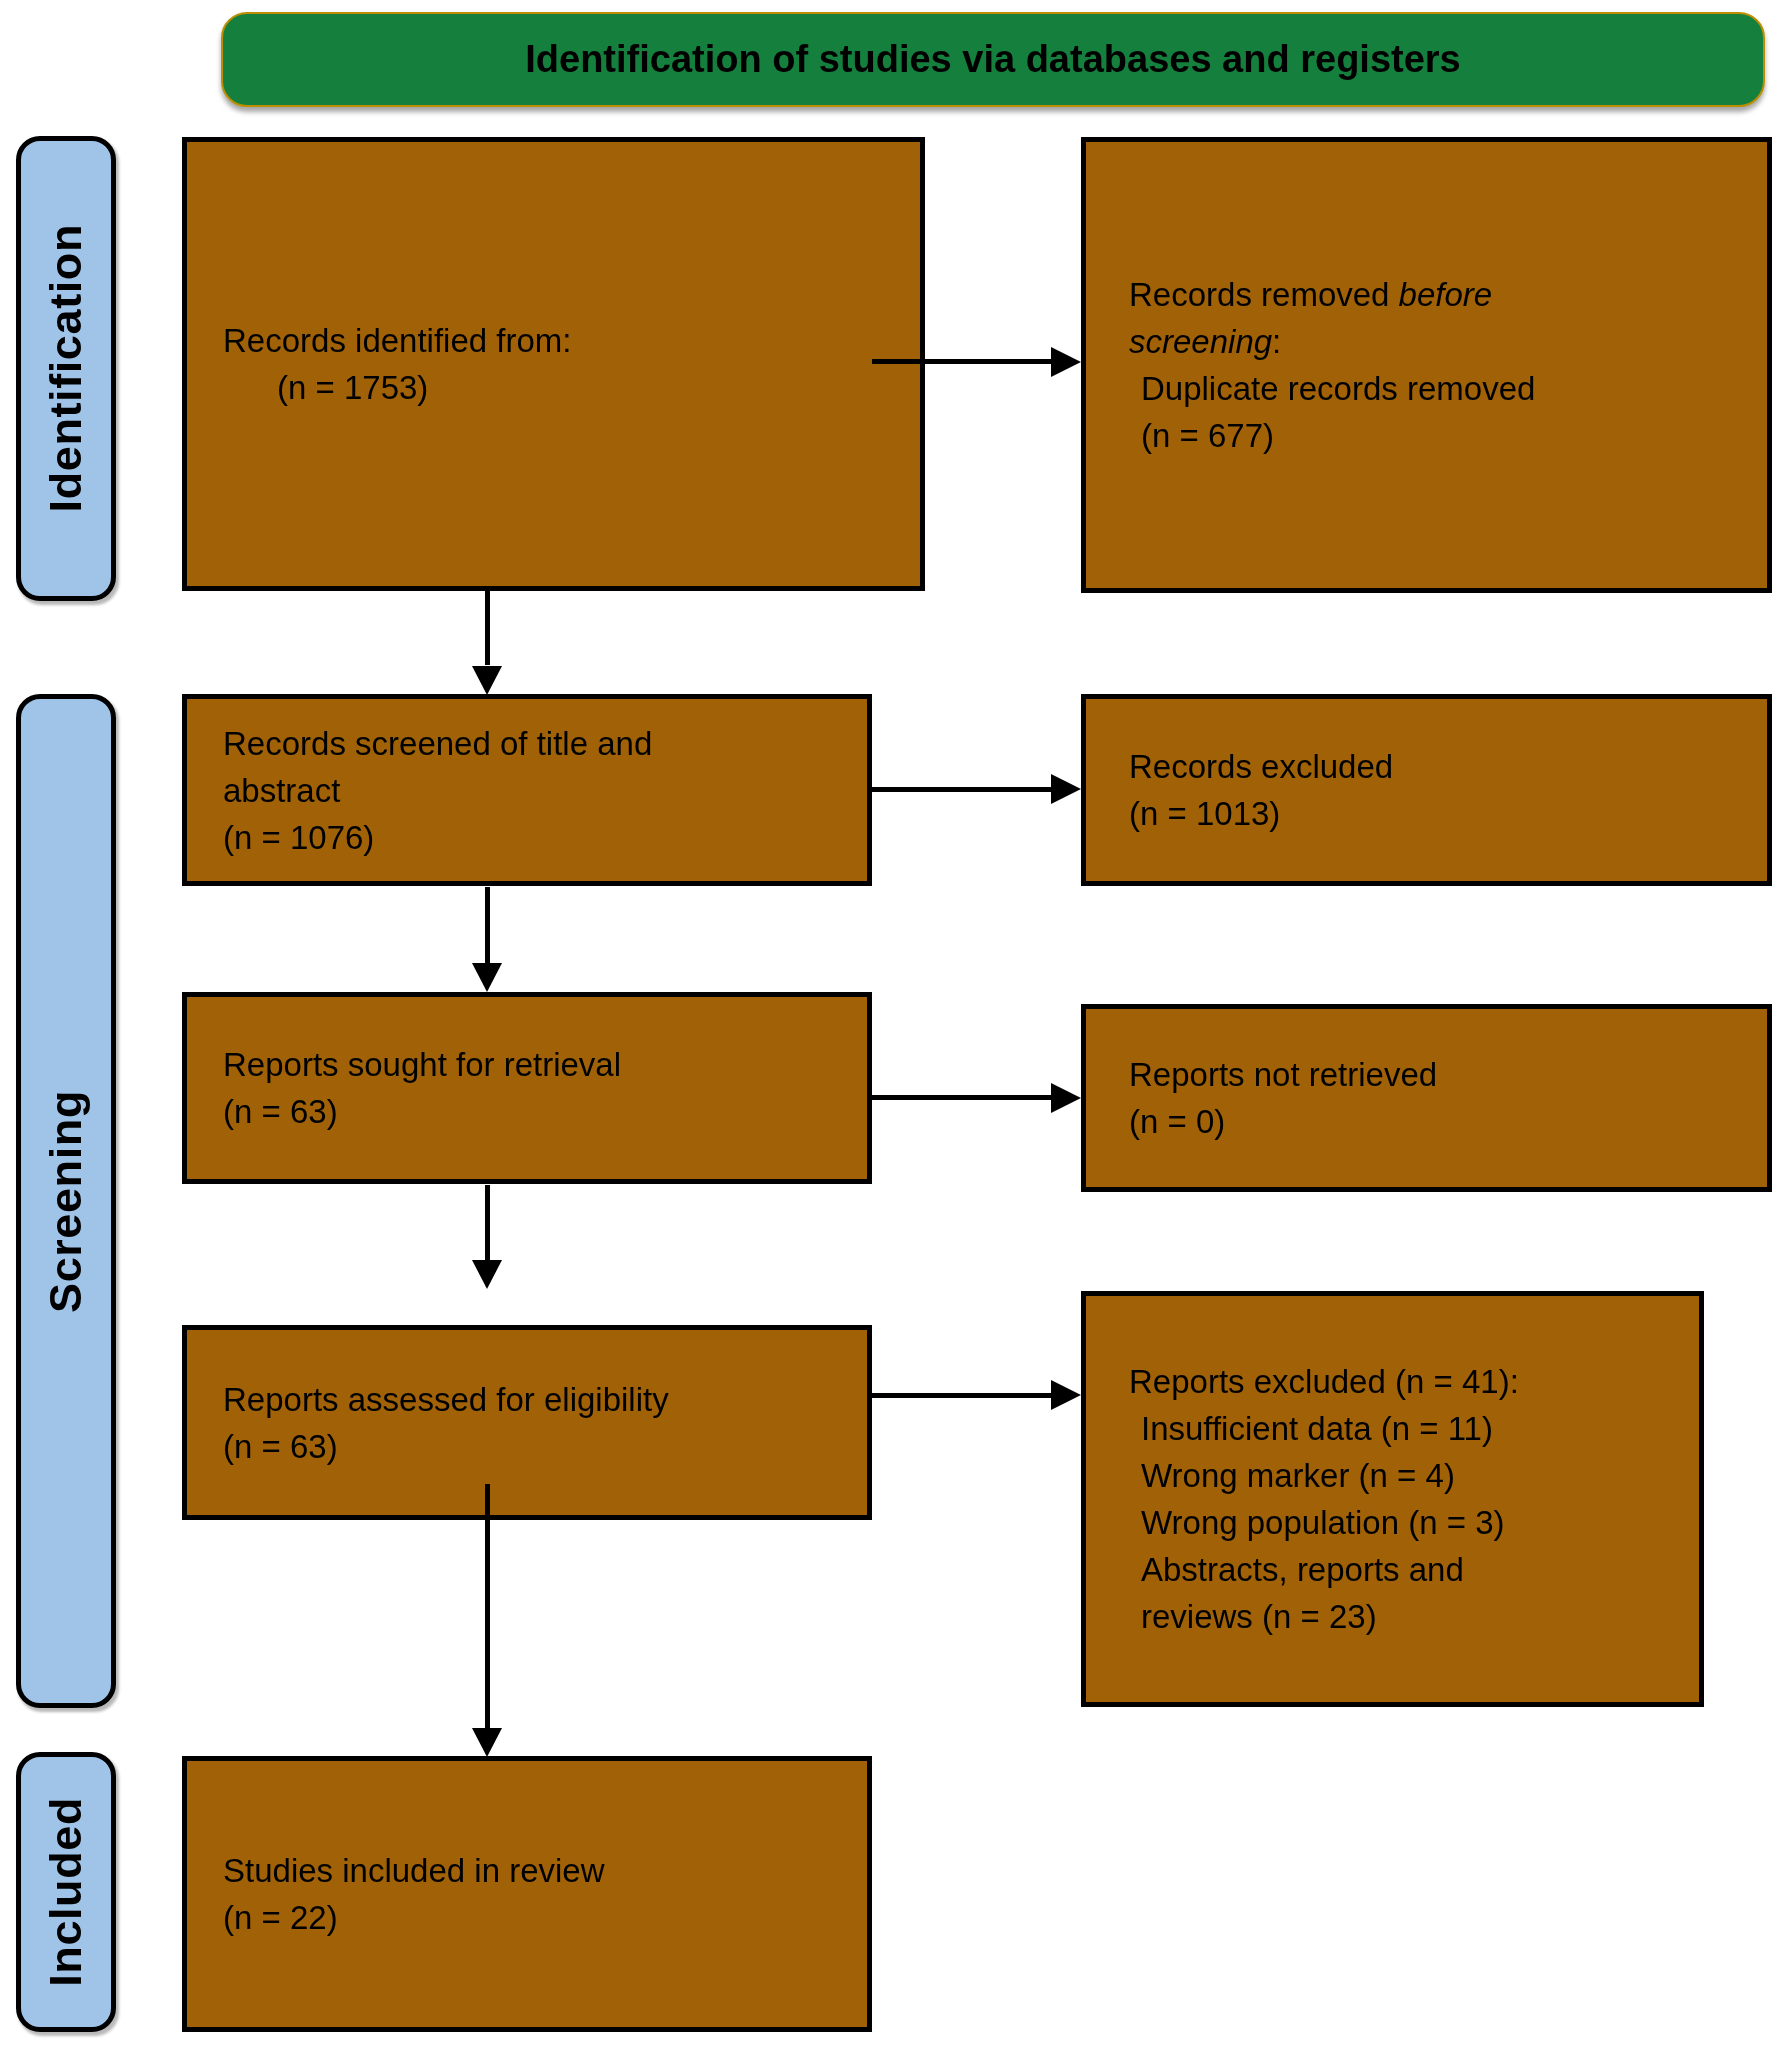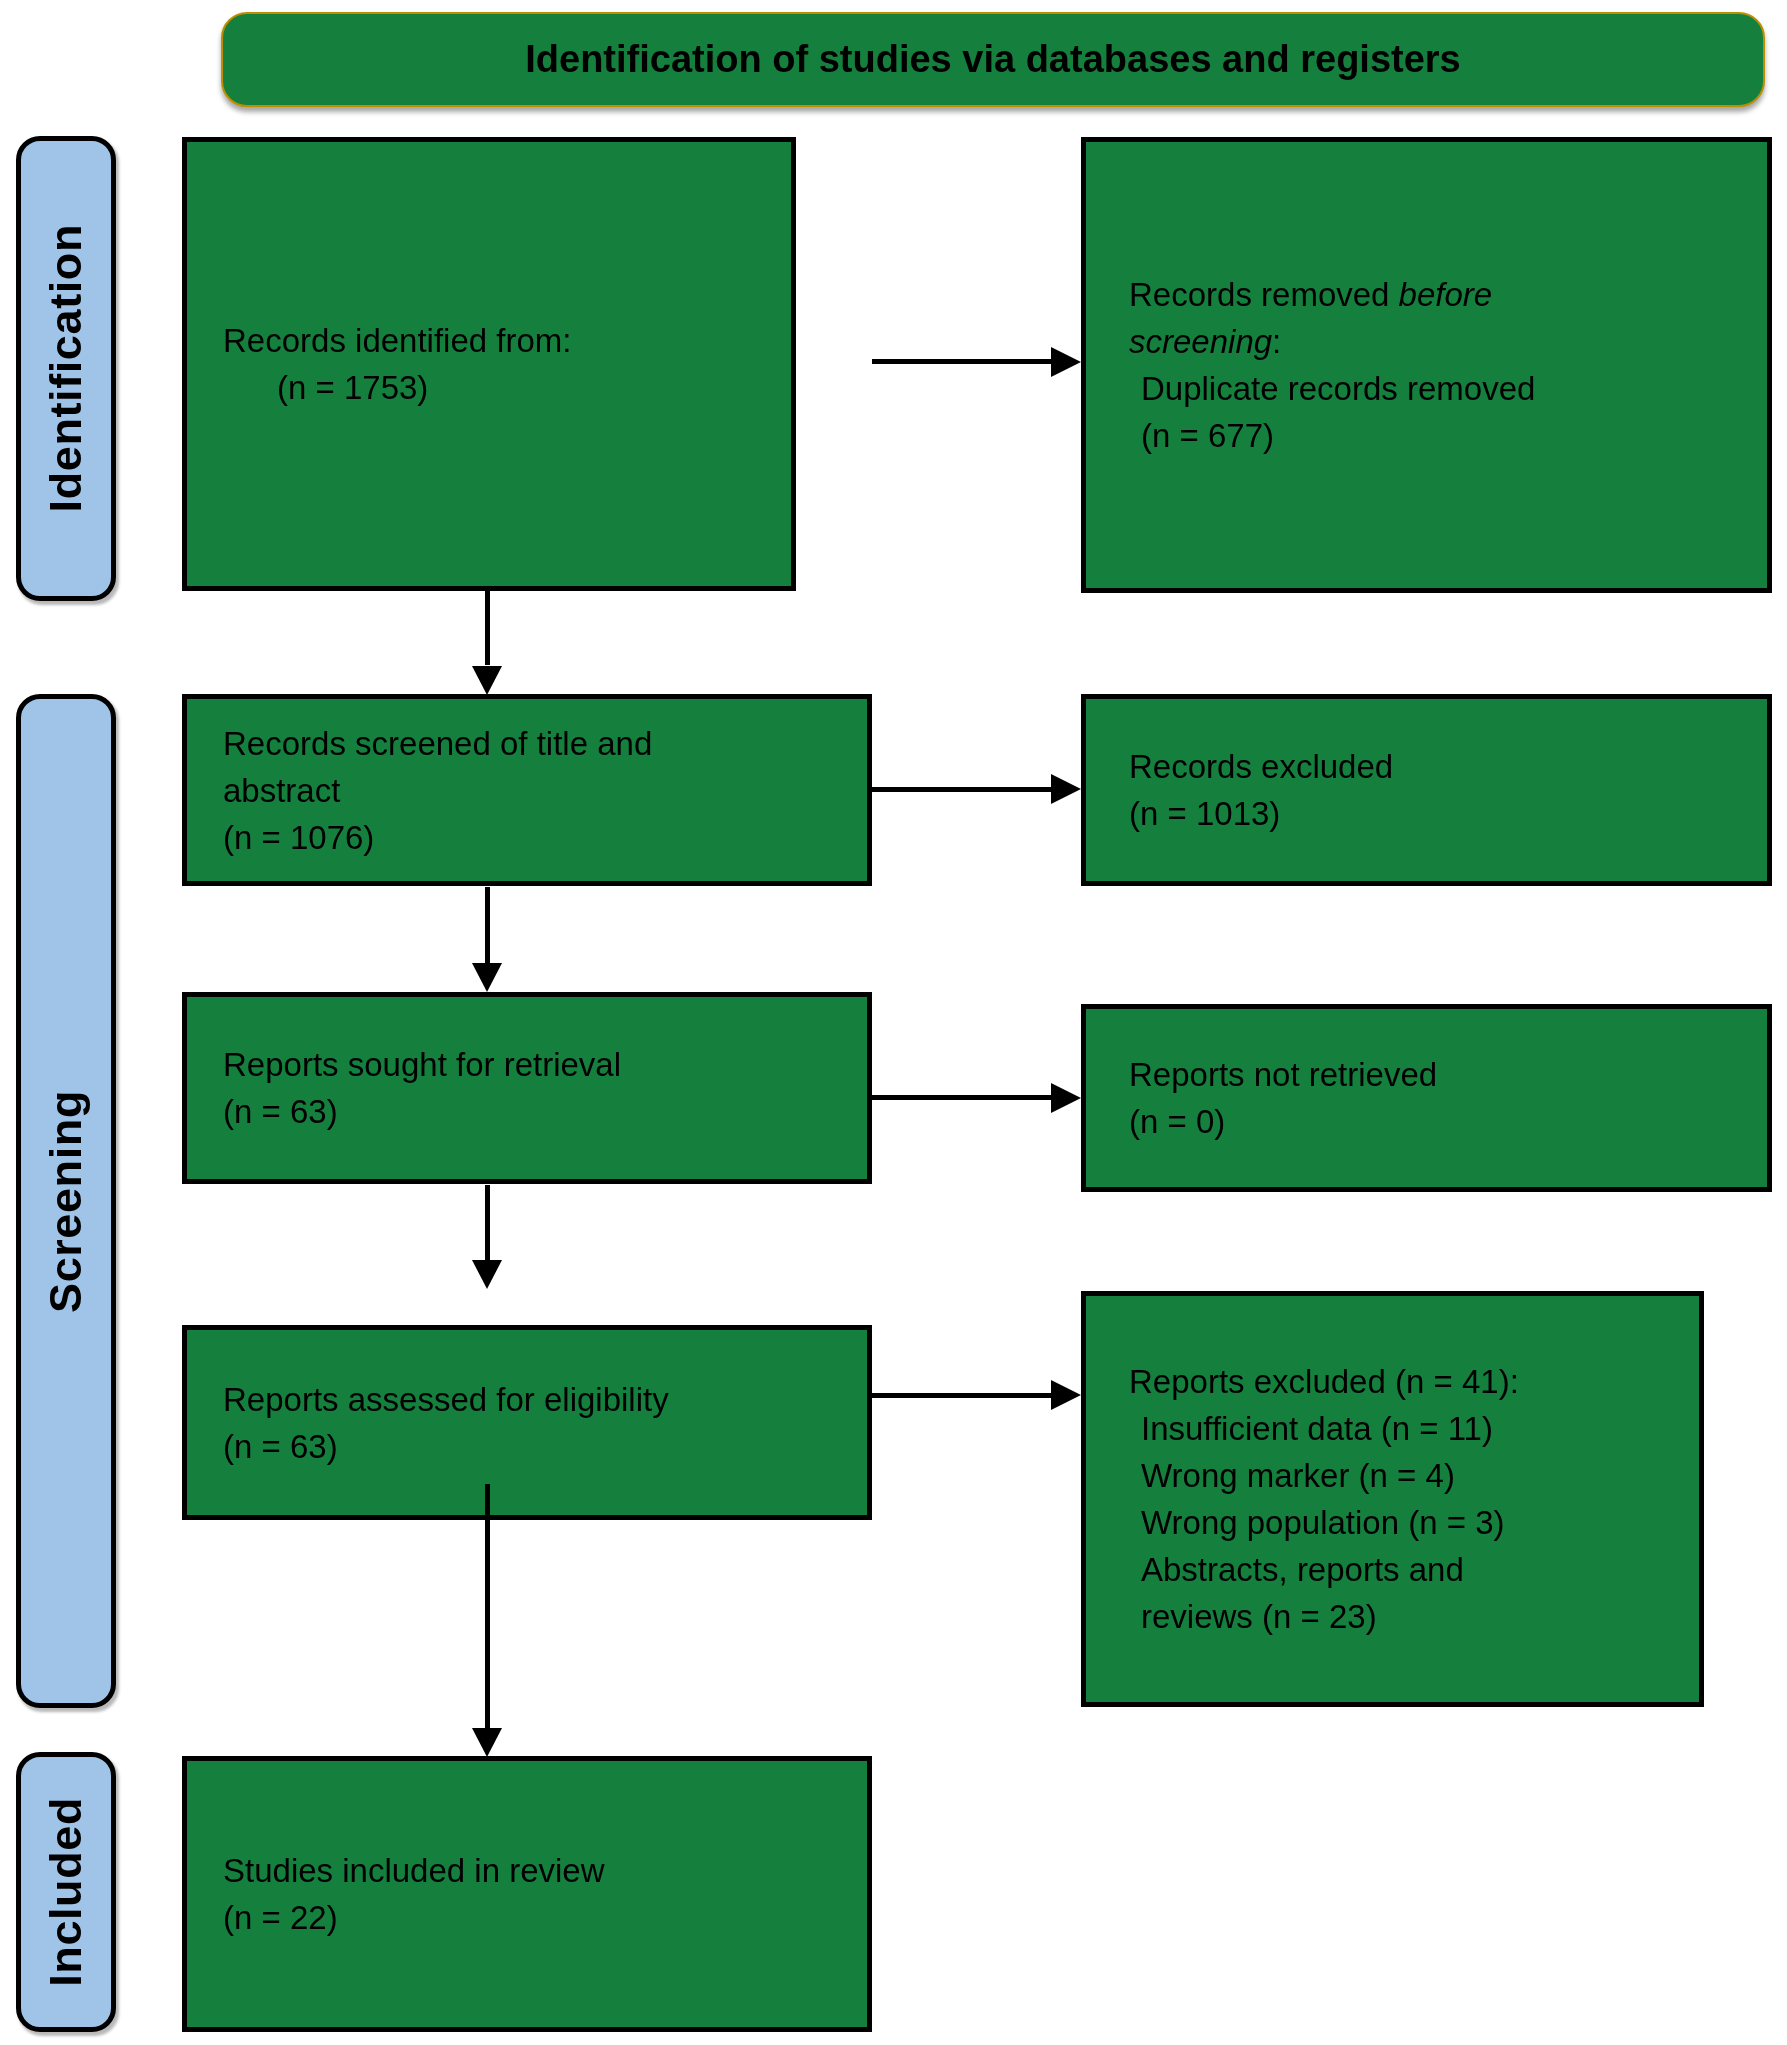--- a/index.html
+++ b/index.html
@@ -44,33 +44,33 @@
     font-size: 45px; font-weight: bold;
     letter-spacing: 0.6px;
   }
   .stage-identification { top: 136px; height: 465px; }
   .stage-screening      { top: 694px; height: 1014px; }
   .stage-included       { top: 1752px; height: 280px; }
 
   
   .box {
     position: absolute;
-    background: #15803d;
+    background: #a16207;
     border: 5.2px solid #000000;
     box-sizing: border-box;
     display: flex; flex-direction: column; justify-content: center;
     font-size: 33px; line-height: 47px;
   }
   .box .ln { padding-left: 36px; padding-right: 11.5px; }
   .box .indent { padding-left: 90px; }
   .rcol .ln { padding-left: 43px; }
   .rcol .indent { padding-left: 55px; }
   .italic { font-style: italic; }
 
-  .box-l1 { left: 182px; top: 137px;  width: 614px; height: 454px; }
+  .box-l1 { left: 182px; top: 137px;  width: 743px; height: 454px; }
   .box-l2 { left: 182px; top: 694px; width: 690px; height: 192px; }
   .box-l3 { left: 182px; top: 992px; width: 690px; height: 192px; }
   .box-l4 { left: 182px; top: 1325px; width: 690px; height: 195px; }
   .box-l5 { left: 182px; top: 1756px; width: 690px; height: 276px; }
   .box-r1 { left: 1081px; top: 137px;  width: 691px; height: 456px; }
   .box-r2 { left: 1081px; top: 694px; width: 691px; height: 192px; }
   .box-r3 { left: 1081px; top: 1004px; width: 691px; height: 188px; }
   .box-r4 { left: 1081px; top: 1291px; width: 623px; height: 416px; }
 
   

